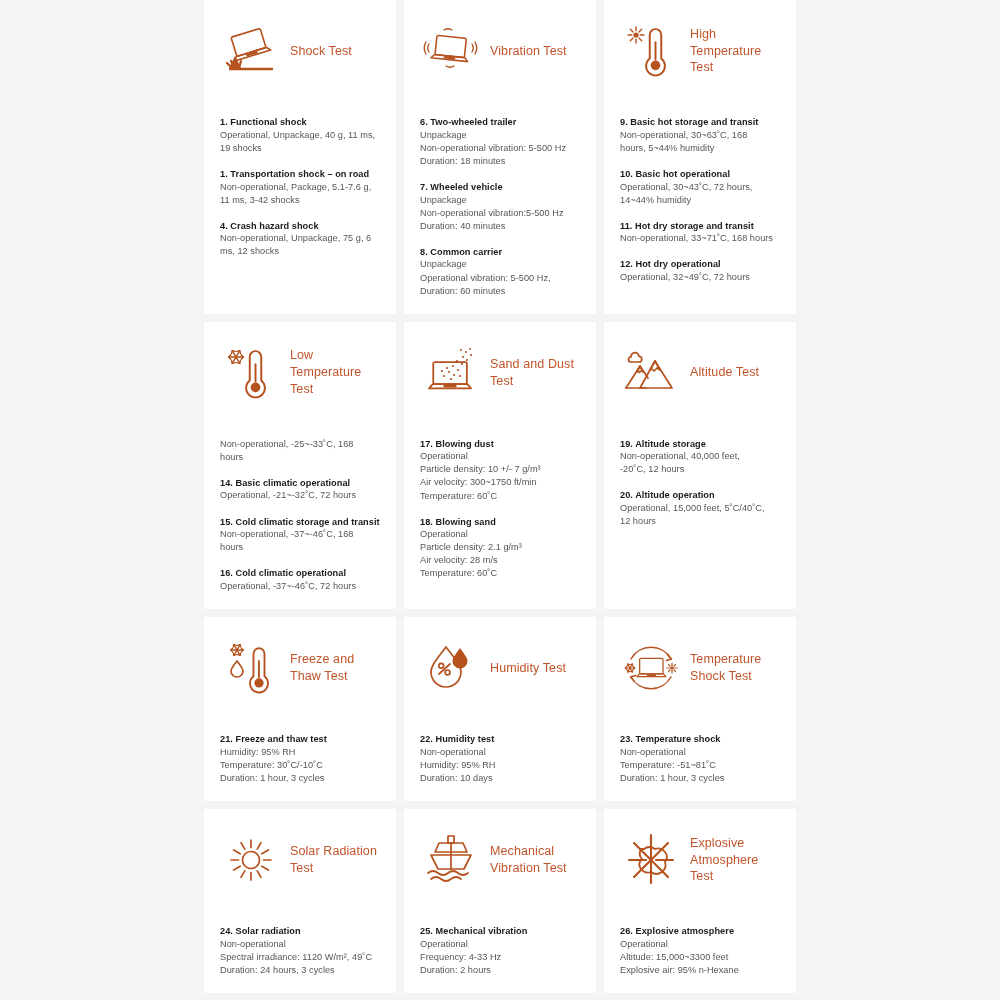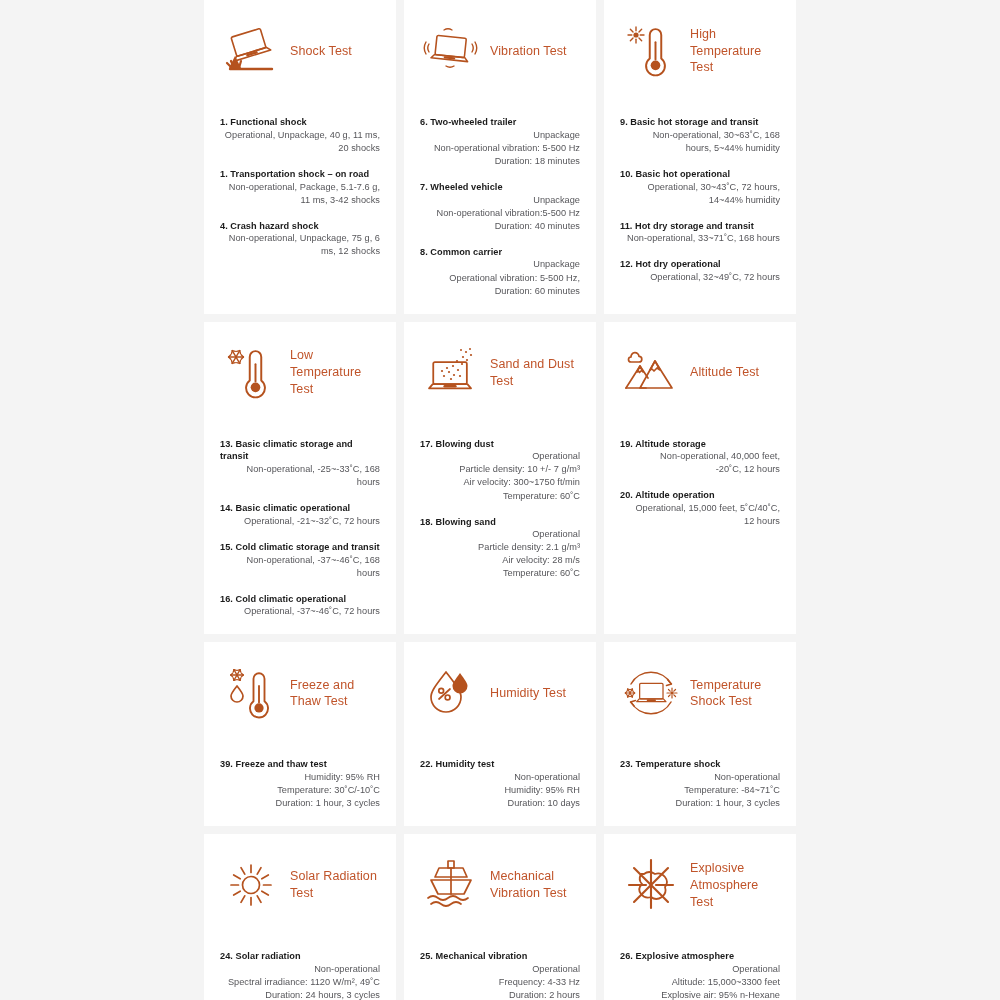--- a/index.html
+++ b/index.html
@@ -66,21 +66,20 @@
     font-weight: bold;
     color: #1b1b1b;
     line-height: 1.38;
     letter-spacing: .05px;
   }
   .item-line {
     font-size: 9.2px;
     color: #56565a;
     line-height: 1.42;
     letter-spacing: .03px;
-    text-align: right;
   }
 </style>
 </head>
 <body>
 
 <div id="stage">
   <div class="grid">
       <div class="row">
         <div class="card">
           <div class="card-head">
@@ -102,21 +101,21 @@
                 </g>
                 <path d="M7 46 L13 34 L19 46 Z" fill="#b5521e" stroke="none"></path>
               </svg>
             </div>
             <div class="card-title">Shock Test</div>
           </div>
           <div class="card-body">
             <div class="item">
               <div class="item-title">1. Functional shock</div>
               <div class="item-line">Operational, Unpackage, 40 g, 11 ms,</div>
-              <div class="item-line">20 shocks</div>
+              <div class="item-line">19 shocks</div>
             </div>
             <div class="item">
               <div class="item-title">1. Transportation shock – on road</div>
               <div class="item-line">Non-operational, Package, 5.1-7.6 g,</div>
               <div class="item-line">11 ms, 3-42 shocks</div>
             </div>
             <div class="item">
               <div class="item-title">4. Crash hazard shock</div>
               <div class="item-line">Non-operational, Unpackage, 75 g, 6</div>
               <div class="item-line">ms, 12 shocks</div>
@@ -239,21 +238,20 @@
                   <path d="M5 2.5 a5 5 0 0 1 10 0 v20.5 a8.2 8.2 0 1 1 -10 0 z"></path>
                   <circle cx="10" cy="29" r="4.2" fill="#b5521e" stroke="none"></circle>
                   <line x1="10" y1="9" x2="10" y2="24"></line>
                 </g>
               </svg>
             </div>
             <div class="card-title">Low Temperature Test</div>
           </div>
           <div class="card-body">
             <div class="item">
-              <div class="item-title">13. Basic climatic storage and transit</div>
               <div class="item-line">Non-operational, -25~-33˚C, 168</div>
               <div class="item-line">hours</div>
             </div>
             <div class="item">
               <div class="item-title">14. Basic climatic operational</div>
               <div class="item-line">Operational, -21~-32˚C, 72 hours</div>
             </div>
             <div class="item">
               <div class="item-title">15. Cold climatic storage and transit</div>
               <div class="item-line">Non-operational, -37~-46˚C, 168</div>
@@ -369,21 +367,21 @@
                   <path d="M5 2.5 a5 5 0 0 1 10 0 v20.5 a8.2 8.2 0 1 1 -10 0 z"></path>
                   <circle cx="10" cy="29" r="4.2" fill="#b5521e" stroke="none"></circle>
                   <line x1="10" y1="9" x2="10" y2="24"></line>
                 </g>
               </svg>
             </div>
             <div class="card-title">Freeze and Thaw Test</div>
           </div>
           <div class="card-body">
             <div class="item">
-              <div class="item-title">39. Freeze and thaw test</div>
+              <div class="item-title">21. Freeze and thaw test</div>
               <div class="item-line">Humidity: 95% RH</div>
               <div class="item-line">Temperature: 30˚C/-10˚C</div>
               <div class="item-line">Duration: 1 hour, 3 cycles</div>
             </div>
           </div>
         </div>
         <div class="card">
           <div class="card-head">
             <div class="card-icon">
               <svg width="58" height="58" viewBox="0 0 58 58" fill="none" stroke="#b5521e" stroke-width="1.7" stroke-linecap="round" stroke-linejoin="round">
@@ -449,21 +447,21 @@
                 <path d="M46 16 l3.5 4 l-5 1.5" stroke-width="1.5"></path>
                 <path d="M12 42 l-3.5-4 l5-1.5" stroke-width="1.5"></path>
               </svg>
             </div>
             <div class="card-title">Temperature Shock Test</div>
           </div>
           <div class="card-body">
             <div class="item">
               <div class="item-title">23. Temperature shock</div>
               <div class="item-line">Non-operational</div>
-              <div class="item-line">Temperature: -84~71˚C</div>
+              <div class="item-line">Temperature: -51~81˚C</div>
               <div class="item-line">Duration: 1 hour, 3 cycles</div>
             </div>
           </div>
         </div>
       </div>
       <div class="row">
         <div class="card">
           <div class="card-head">
             <div class="card-icon">
               <svg width="58" height="58" viewBox="0 0 58 58" fill="none" stroke="#b5521e" stroke-width="1.7" stroke-linecap="round" stroke-linejoin="round">

